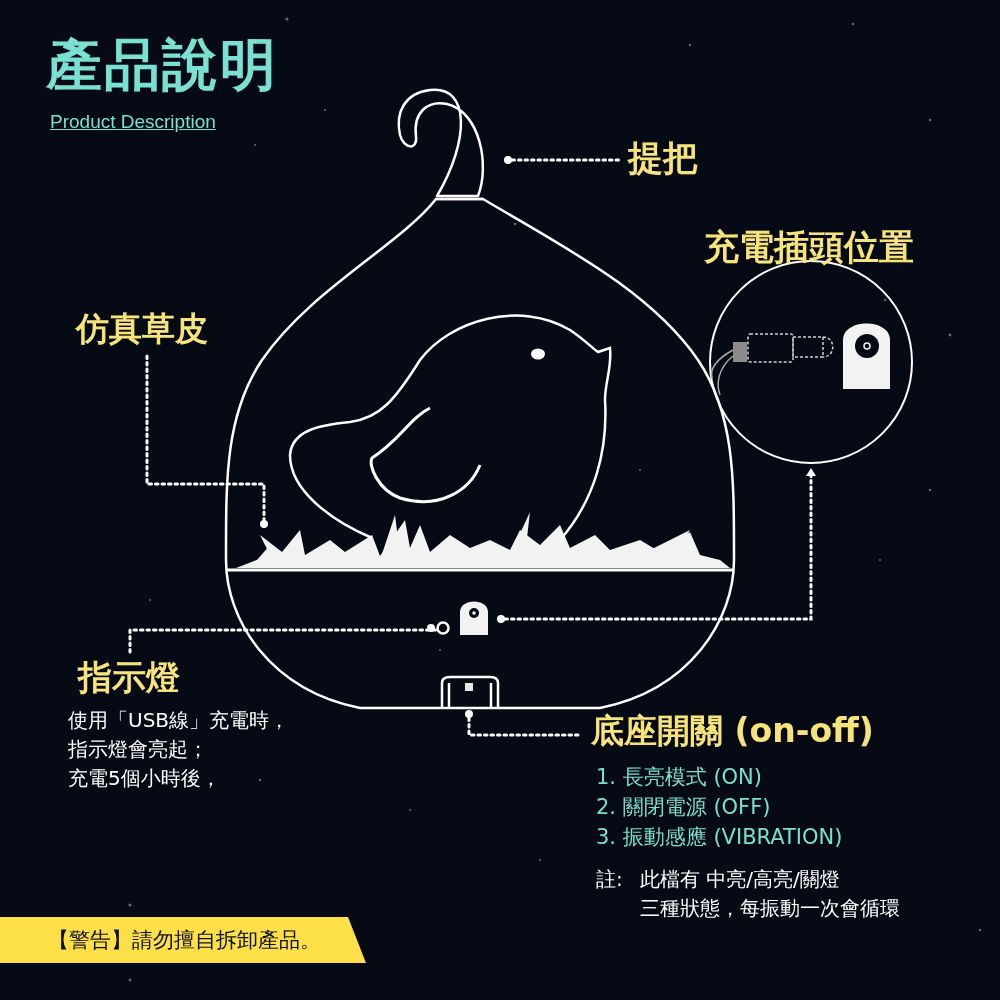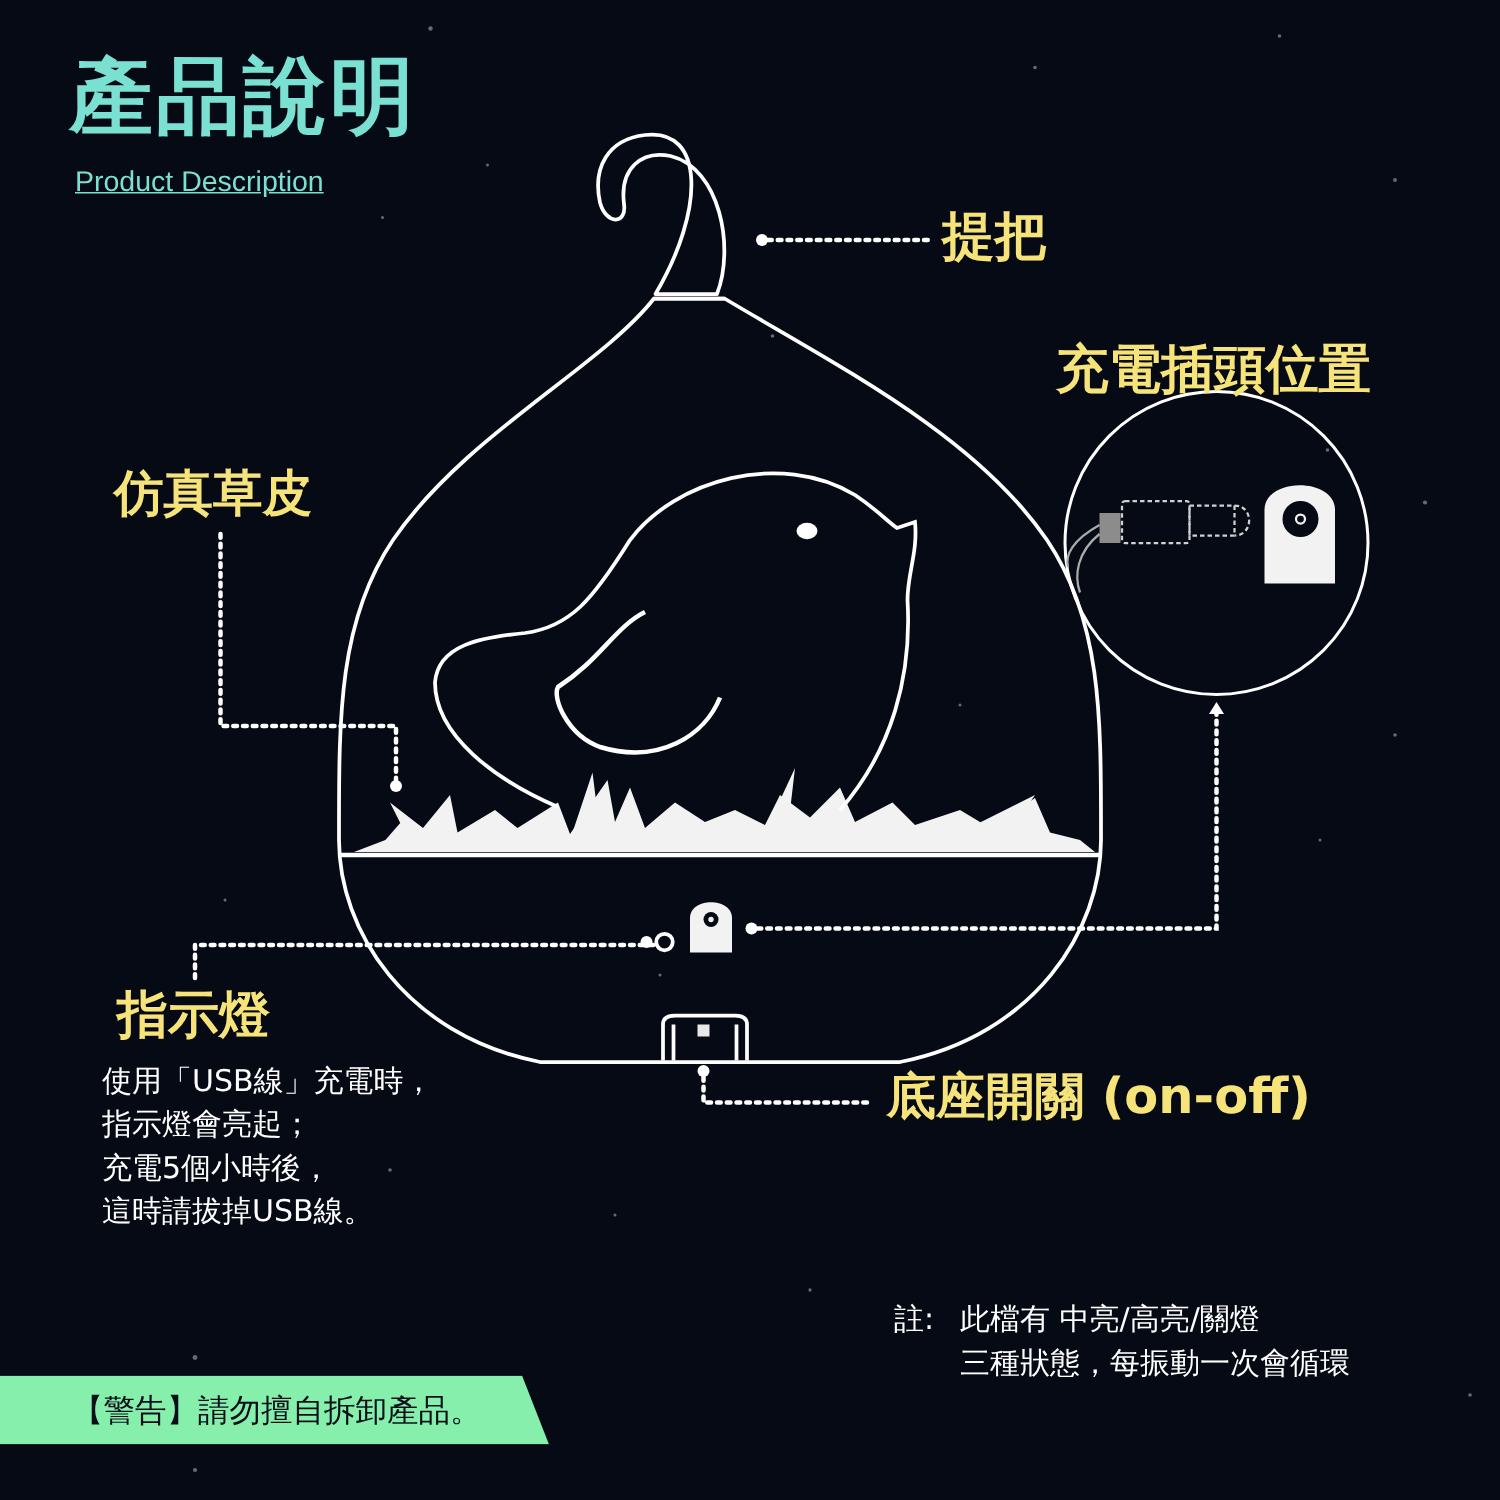--- a/index.html
+++ b/index.html
@@ -36,21 +36,21 @@
     .switch-list {
       position: absolute; left: 596px; top: 762px;
       color: #79e0d2; font-size: 21px; line-height: 30px;
     }
     .note { left: 596px; top: 865px; }
     .note-row { display: flex; }
     .note-prefix { width: 44px; }
     .note-indent { padding-left: 44px; }
     .warning {
       position: absolute; left: 0; top: 917px; width: 366px; height: 46px;
-      background: #86efac;
+      background: #fde047;
       clip-path: polygon(0 0, 348px 0, 366px 46px, 0 46px);
     }
     .warning-text {
       position: absolute; left: 48px; top: 9px;
       color: #0a0f1a; font-size: 21px; line-height: 28px; white-space: nowrap;
     }
   </style>
 </head>
 <body>
 
@@ -155,23 +155,27 @@
   <div class="label-yellow lbl-handle">提把</div>
   <div class="label-yellow lbl-plug">充電插頭位置</div>
   <div class="label-yellow lbl-grass">仿真草皮</div>
   <div class="label-yellow lbl-indicator">指示燈</div>
   <div class="label-yellow lbl-switch">底座開關 (on-off)</div>
 
   <div class="body-white indicator-desc">
     <div>使用「USB線」充電時，</div>
     <div>指示燈會亮起；</div>
     <div>充電5個小時後，</div>
-    <div>這時請拔掉USB線。</div>
   </div>
 
+  <div class="switch-list">
+    <div>1. 長亮模式 (ON)</div>
+    <div>2. 關閉電源 (OFF)</div>
+    <div>3. 振動感應 (VIBRATION)</div>
+  </div>
 
   <div class="body-white note">
     <div class="note-row">
       <span class="note-prefix">註:</span>
       <span>此檔有 中亮/高亮/關燈</span>
     </div>
     <div class="note-indent">三種狀態，每振動一次會循環</div>
   </div>
 
   <div class="warning">

